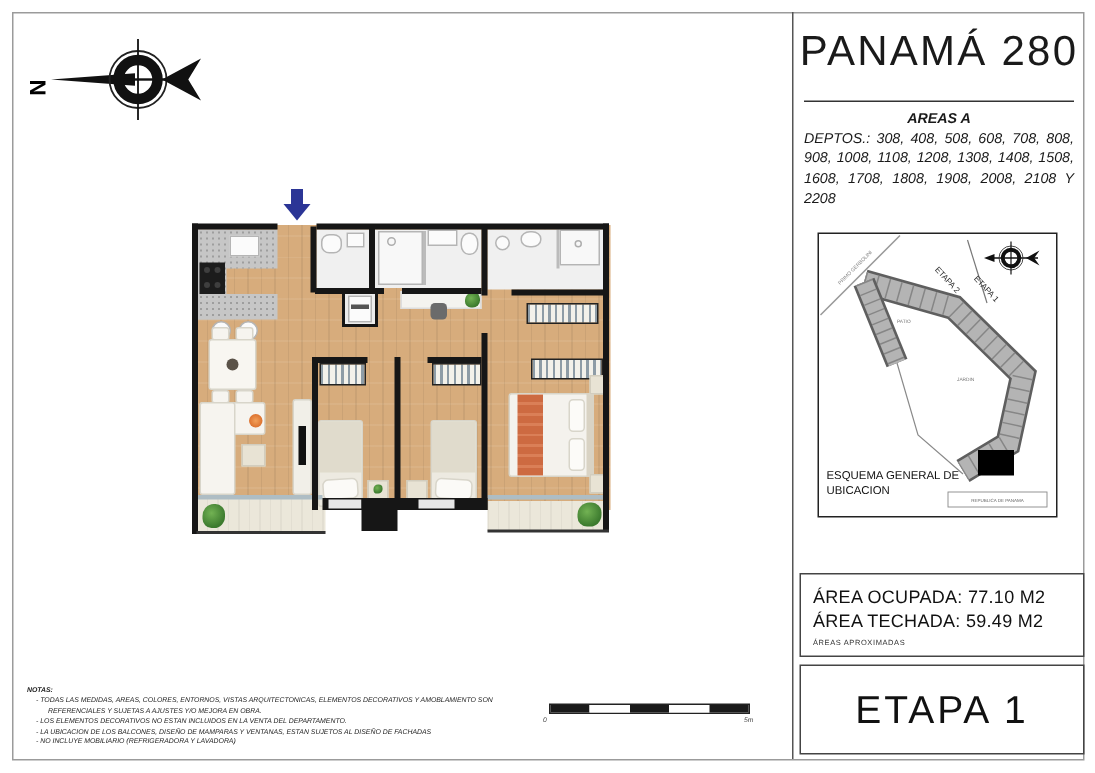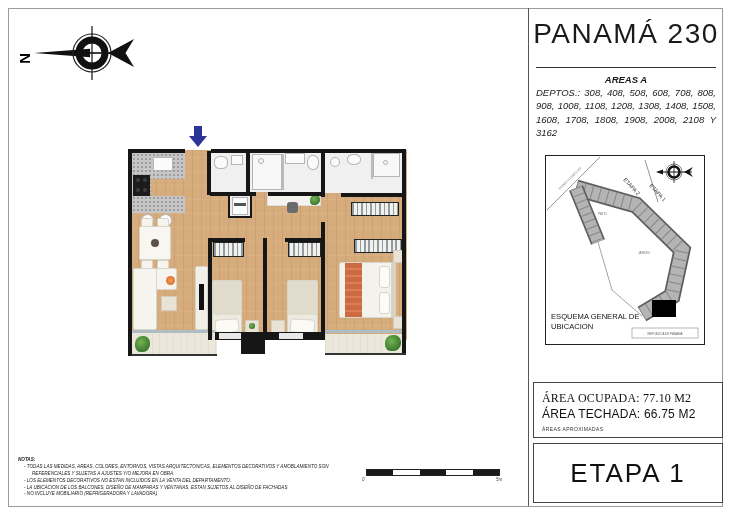--- a/index.html
+++ b/index.html
@@ -185,25 +185,25 @@
   <div class="w" style="left:194px;top:74px;width:4px;height:118px;"></div>
   <div class="w" style="left:88px;top:184px;width:110px;height:8px;"></div>
   <div style="position:absolute;left:92px;top:185px;width:22px;height:6px;background:#e8e8e8;"></div>
   <div style="position:absolute;left:152px;top:185px;width:24px;height:6px;background:#e8e8e8;"></div>
   <div class="w" style="left:114px;top:184px;width:24px;height:22px;"></div>
   <div style="position:absolute;left:4px;top:206px;width:86px;height:2px;background:#333;"></div>
   <div style="position:absolute;left:198px;top:205px;width:81px;height:2px;background:#333;"></div>
 </div>
 
 <div class="abs title-wrap">
-  <span class="proj-title">PANAMÁ 230</span>
+  <span class="proj-title">PANAMÁ 280</span>
 </div>
 <div class="abs title-rule"></div>
 <div class="abs block-label">AREAS A</div>
-<div class="abs depts">DEPTOS.: 308, 408, 508, 608, 708, 808, 908, 1008, 1108, 1208, 1308, 1408, 1508, 1608, 1708, 1808, 1908, 2008, 2108 Y 3162</div>
+<div class="abs depts">DEPTOS.: 308, 408, 508, 608, 708, 808, 908, 1008, 1108, 1208, 1308, 1408, 1508, 1608, 1708, 1808, 1908, 2008, 2108 Y 2208</div>
 
 <div class="abs esquema-box">
   <svg width="156" height="186" viewBox="0 0 156 186">
 
     <line x1="1" y1="54" x2="54" y2="1" stroke="#999" stroke-width="1"></line>
     <text x="14" y="34" font-size="3.4" fill="#8a8a8a" transform="rotate(-45 14 34)">PRIMO GERBOLINI</text>
 
     <line x1="99" y1="4" x2="112" y2="46" stroke="#777" stroke-width="0.8"></line>
     <text x="77" y="24" font-size="5.5" fill="#333" transform="rotate(47 77 24)">ETAPA 2</text>
     <text x="103" y="30" font-size="5.5" fill="#333" transform="rotate(47 103 30)">ETAPA 1</text>
@@ -232,22 +232,22 @@
 
     <text x="5" y="163" font-size="7.6" fill="#111">ESQUEMA GENERAL DE</text>
     <text x="5" y="173" font-size="7.6" fill="#111">UBICACION</text>
 
     <rect x="86" y="172" width="66" height="10" fill="#fff" stroke="#888" stroke-width="0.6"></rect>
     <text x="119" y="178.6" font-size="3" fill="#666" text-anchor="middle">REPUBLICA DE PANAMA</text>
   </svg>
 </div>
 
 <div class="abs areas-box">
-  <div class="area-line" style="top:8px;font-family:Liberation Serif, serif;">ÁREA OCUPADA: 77.10 M2</div>
-  <div class="area-line" style="top:24px;">ÁREA TECHADA: 66.75 M2</div>
+  <div class="area-line" style="top:8px;">ÁREA OCUPADA: 77.10 M2</div>
+  <div class="area-line" style="top:24px;">ÁREA TECHADA: 59.49 M2</div>
   <div class="area-note">ÁREAS APROXIMADAS</div>
 </div>
 
 <div class="abs etapa-box">
   <span class="etapa-text">ETAPA 1</span>
 </div>
 
 <div class="abs notes">
   <div class="notes-heading">NOTAS:</div>
   <div>

